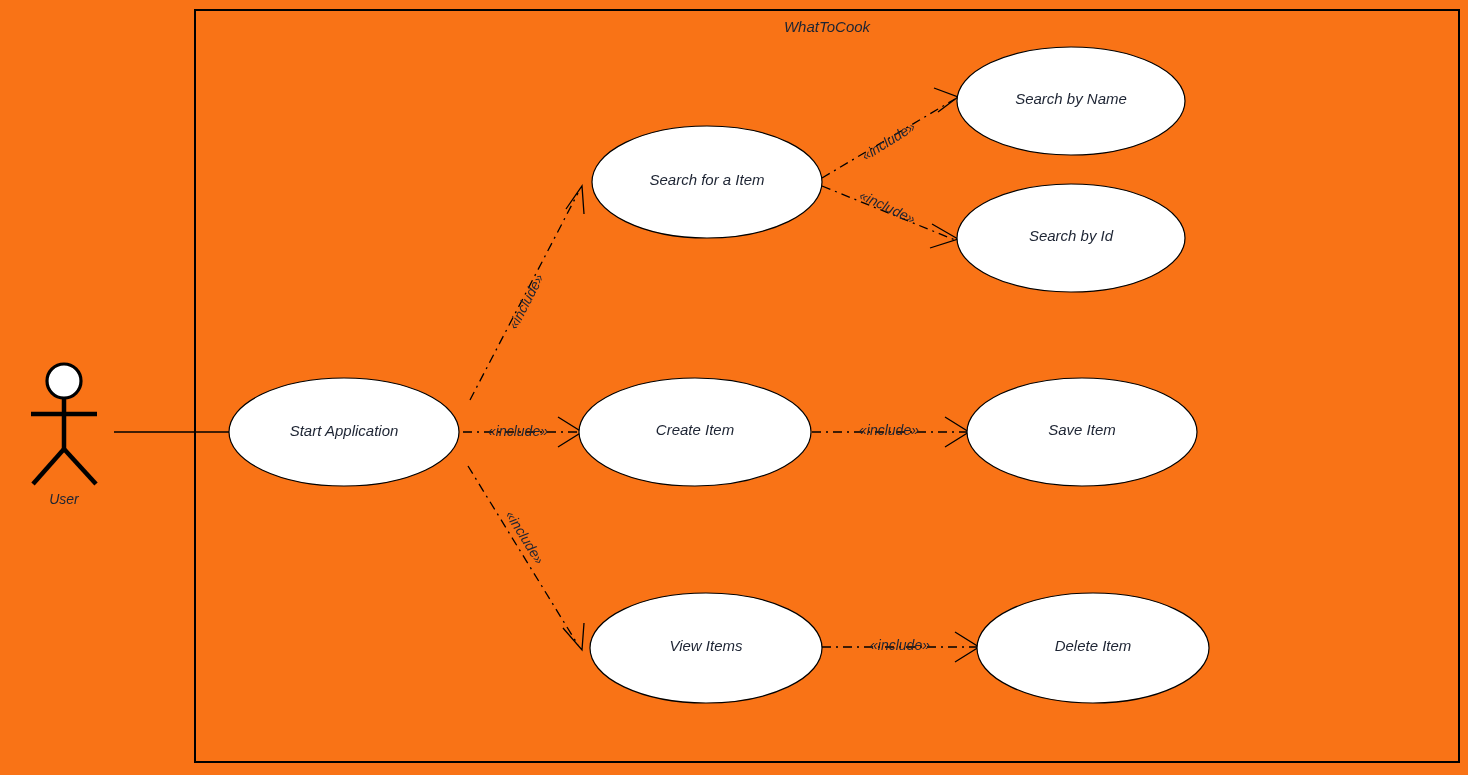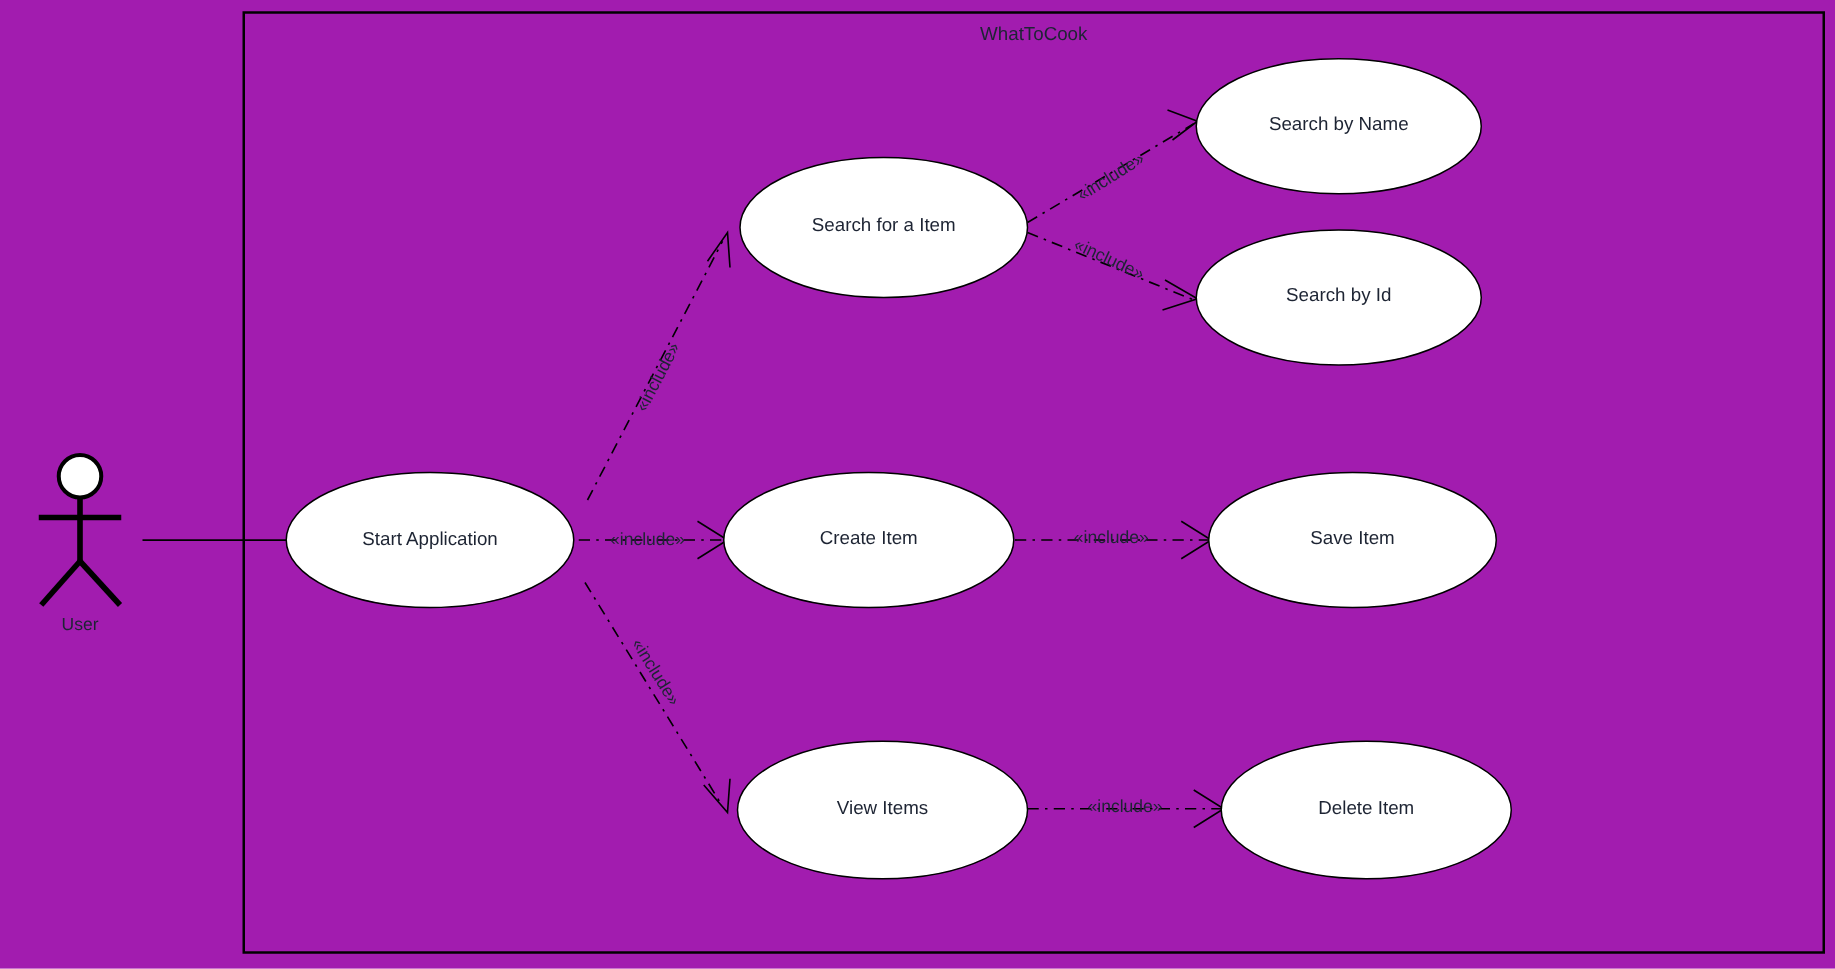--- a/index.html
+++ b/index.html
@@ -4,23 +4,24 @@
 <style>
   html, body {
     margin: 0;
     padding: 0;
     background: #ffffff;
   }
   #canvas {
     position: relative;
     width: 1468px;
     height: 775px;
-    background: #a21caf;
+    background: #f97316;
     font-family: "Liberation Sans", sans-serif;
     overflow: hidden;
+    font-style: italic;
   }
   #diagram-svg {
     position: absolute;
     left: 0;
     top: 0;
     width: 1468px;
     height: 775px;
   }
   .node-label {
     font-family: "Liberation Sans", sans-serif;

